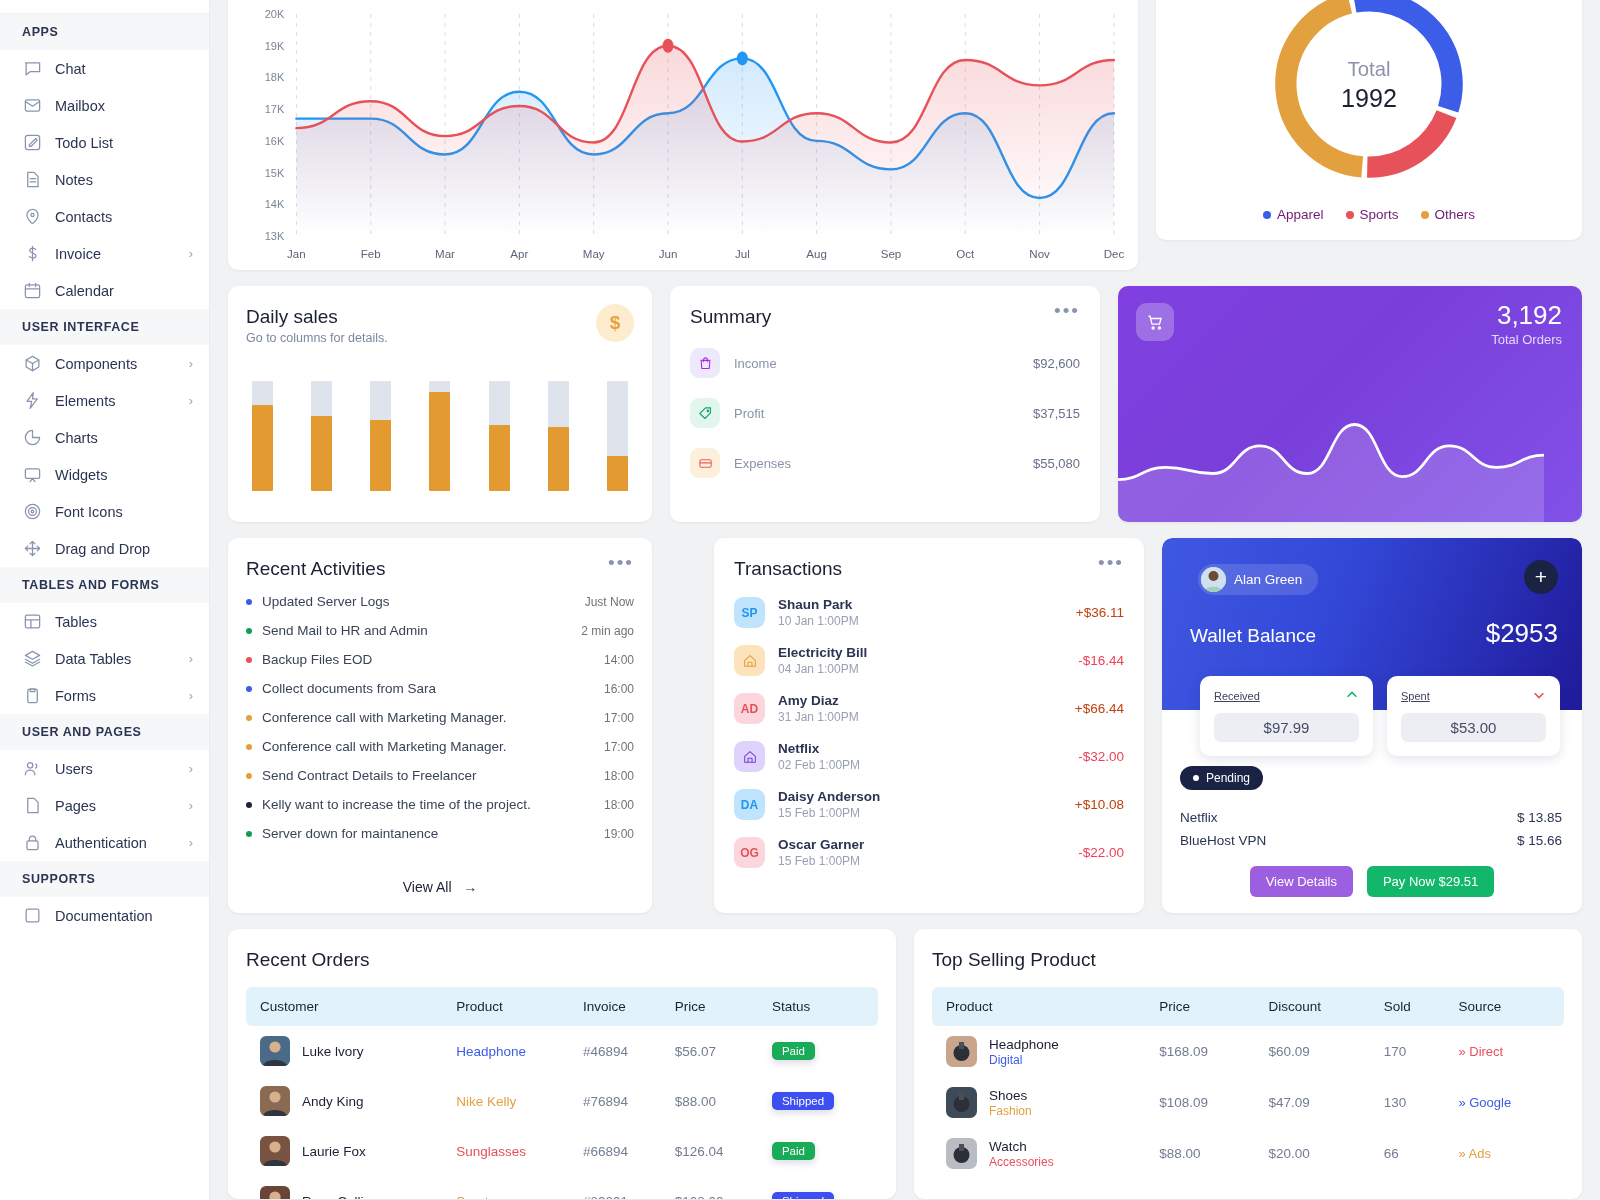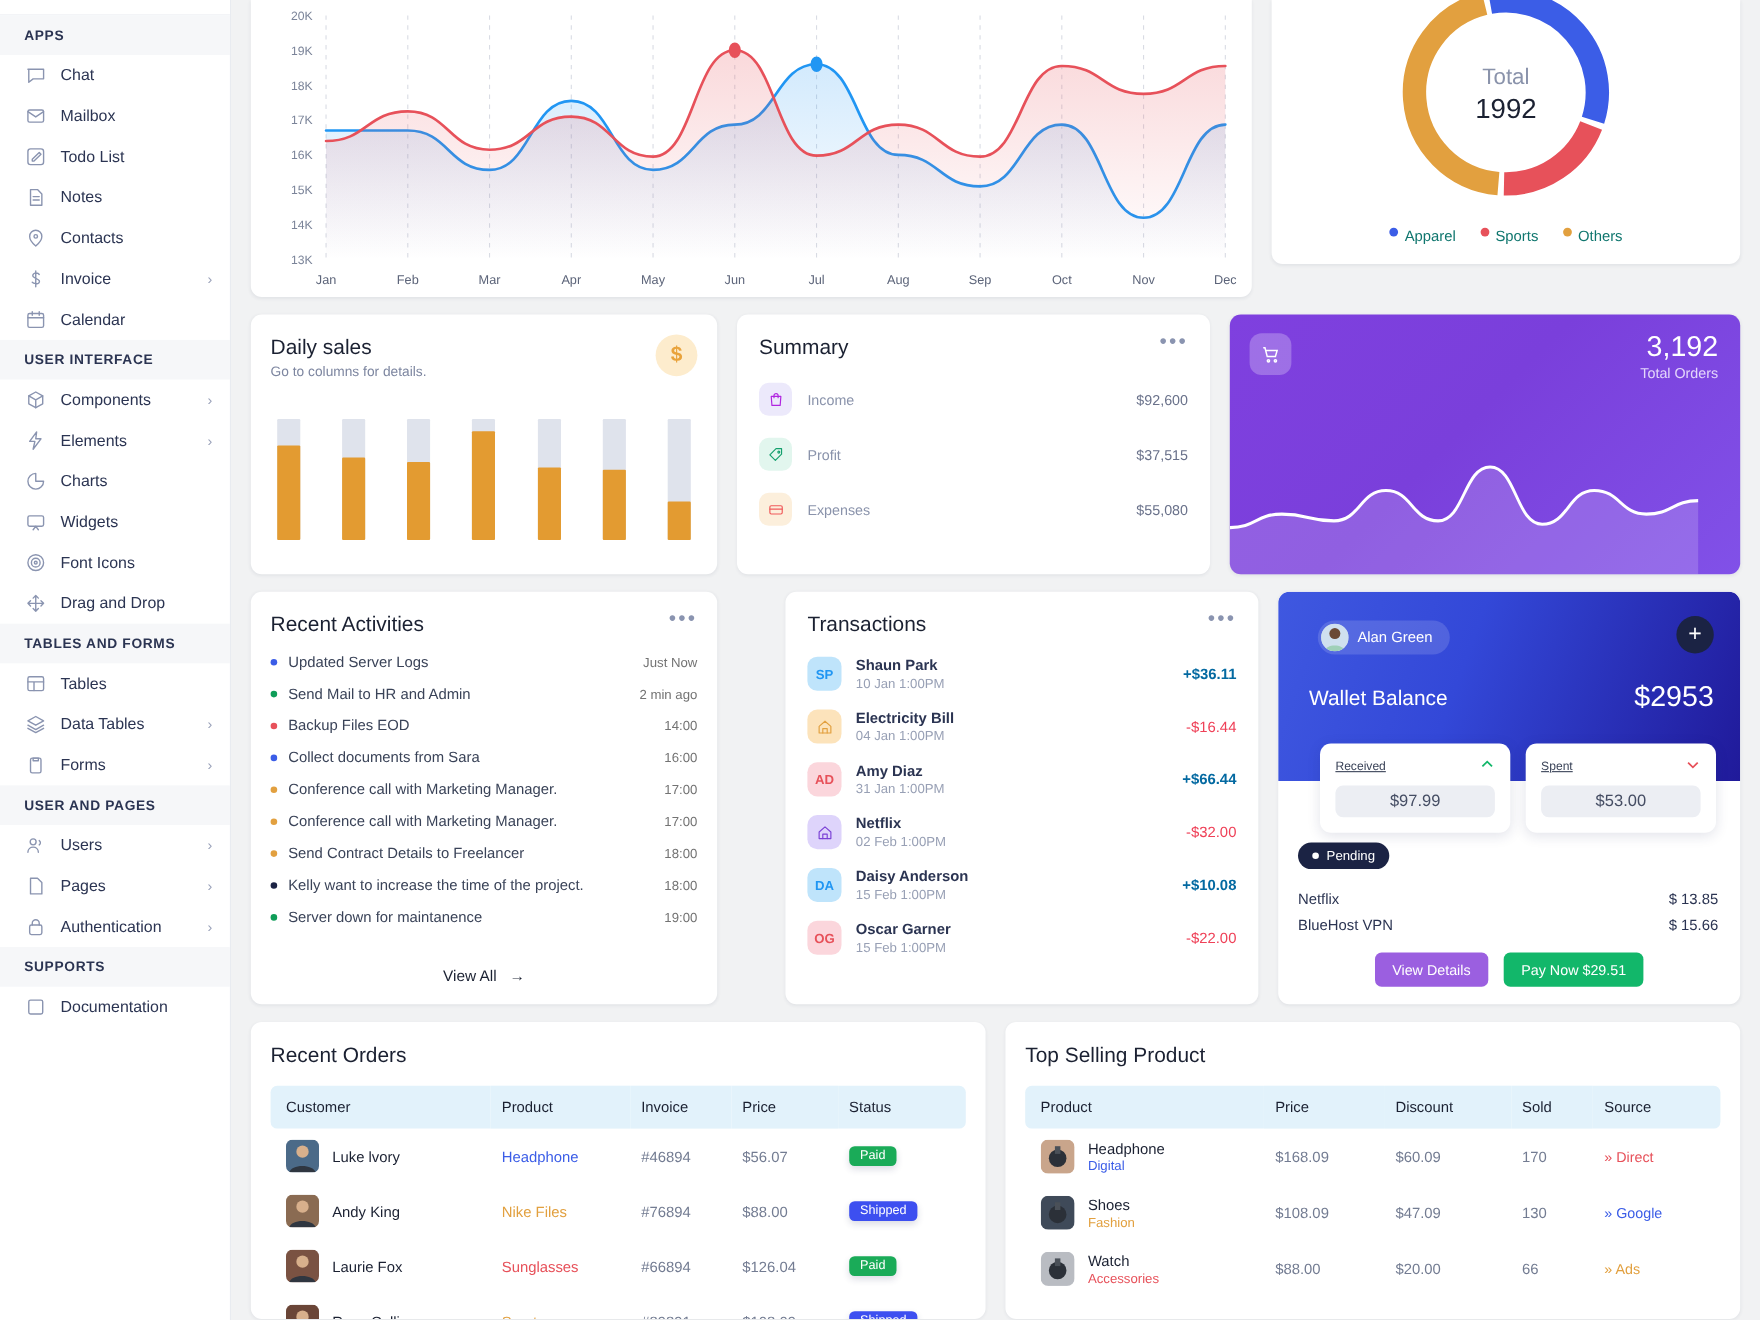--- a/index.html
+++ b/index.html
@@ -46,21 +46,21 @@
   
   .chart-card { flex: 1; height: 270px; padding: 4px 14px 6px 10px; position: relative;
      border-radius: 0 0 10px 10px; display:flex; }
   .donut-card { width: 426px; min-width:426px; height: 240px; border-radius: 0 0 10px 10px;
      display:flex; flex-direction:column; align-items:center; justify-content:flex-start; position:relative;}
 
   .ylab { font-size: 11px; fill: #7b8499; }
   .xlab { font-size: 11.5px; fill: #5c6479; }
 
   .legend { display:flex; gap: 22px; position:absolute; bottom: 18px; }
-  .legend span { font-size: 13.5px; color: #0f766e; display:flex; align-items:flex-start; gap:6px;}
+  .legend span { font-size: 13.5px; color: #701a75; display:flex; align-items:center; gap:6px;}
   .legend i { width: 8px; height: 8px; border-radius: 50%; display:inline-block;}
 
   
   .daily-card { width: 424px; min-width:424px; height: 236px; padding: 20px 18px; position:relative;}
   .daily-sub { font-size: 12.5px; color: #7d86a0; margin-top: 3px;}
   .coin { position:absolute; right: 18px; top: 18px; width: 38px; height: 38px; border-radius: 50%;
      background: #fdeccd; color: #e9a33c; display:flex; align-items:center; justify-content:center;
      font-size: 19px; font-weight: bold;}
   .bars { display:flex; align-items:flex-end; justify-content: space-between; height: 110px;
      margin-top: 36px; padding: 0 6px;}
@@ -129,21 +129,21 @@
 
   .trx-card { width: 430px; min-width:430px; height: 375px; padding: 20px 20px; margin-left: 44px; }
   .trx-item { display:flex; align-items:center; gap:13px; margin-top: 17px;}
   .trx-av { width: 31px; height: 31px; border-radius: 9px; flex:0 0 31px;
      display:flex; align-items:center; justify-content:center; font-size: 12px; font-weight: bold;}
   .trx-av svg { width:16px;height:16px;fill:none;stroke-width:1.6;}
   .trx-mid { flex:1;}
   .trx-name { font-size: 13.5px; color:#2b3452; font-weight:600;}
   .trx-date { font-size: 12px; color:#98a0b5; margin-top:2px;}
   .trx-amt { font-size: 13.5px;}
-  .pos { color:#0369a1;font-weight:bold; } .neg { color:#ef4158; }
+  .pos { color:#c2410c; } .neg { color:#ef4158; }
 
   
   .tbl-card { padding: 20px 18px; height: 270px; overflow:hidden;}
   .tbl-card.left { flex: 1; }
   .tbl-card.right { flex: 1; }
   table { width:100%; border-collapse: collapse; margin-top: 16px;}
   thead th { background:#e2f2fb; font-size: 13.5px; color:#1b2132; font-weight:500;
      text-align:left; padding: 12px 10px;}
   thead th:first-child { border-radius: 6px 0 0 6px; padding-left: 14px;}
   thead th:last-child { border-radius: 0 6px 6px 0;}
@@ -746,21 +746,21 @@
                 <td>
                   <span class="cust">
                     <span class="pic"><svg viewBox="0 0 30 30" style="width:30px;height:30px;">
                         <rect width="30" height="30" fill="#8a6b52"></rect>
                         <circle cx="15" cy="11" r="5.6" fill="#d8b08c"></circle>
                         <path d="M3 30c1.5-8 22-8 24 0z" fill="#2f3640"></path>
                       </svg></span>
                     <span class="nm">Andy King</span>
                   </span>
                 </td>
-                <td style="color:#e2a03f">Nike Files</td>
+                <td style="color:#e2a03f">Nike Kelly</td>
                 <td>#76894</td>
                 <td>$88.00</td>
                 <td><span class="badge b-ship">Shipped</span></td>
               </tr>
               <tr>
                 <td>
                   <span class="cust">
                     <span class="pic"><svg viewBox="0 0 30 30" style="width:30px;height:30px;">
                         <rect width="30" height="30" fill="#7a5242"></rect>
                         <circle cx="15" cy="11" r="5.6" fill="#d8b08c"></circle>

